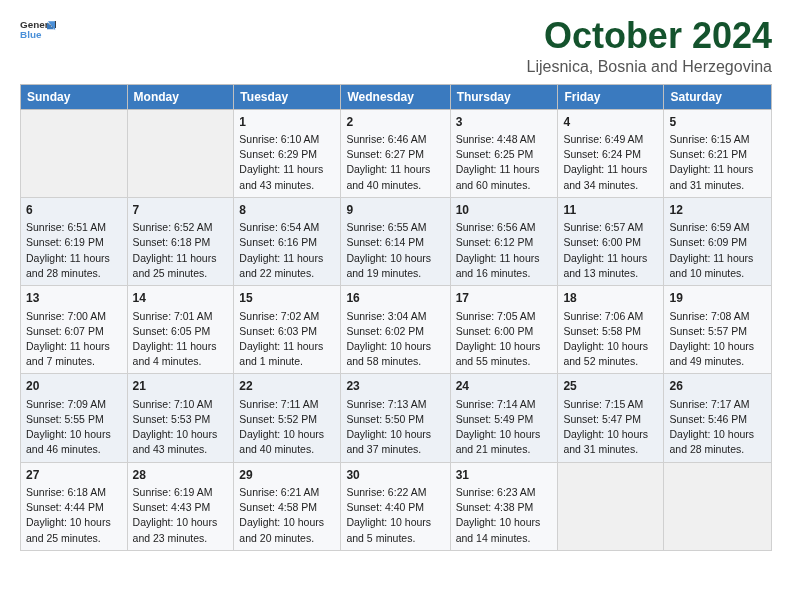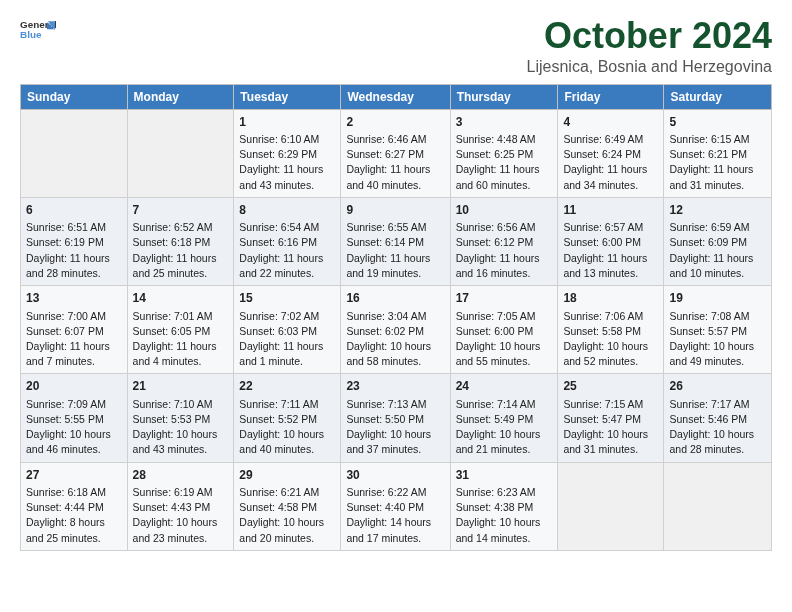--- a/index.html
+++ b/index.html
@@ -122,21 +122,21 @@
           <td><span class="day-number">1</span><span>Sunrise: 6:10 AM</span><br><span>Sunset: 6:29 PM</span><br><span>Daylight: 11 hours and 43 minutes.</span></td>
           <td><span class="day-number">2</span><span>Sunrise: 6:46 AM</span><br><span>Sunset: 6:27 PM</span><br><span>Daylight: 11 hours and 40 minutes.</span></td>
           <td><span class="day-number">3</span><span>Sunrise: 4:48 AM</span><br><span>Sunset: 6:25 PM</span><br><span>Daylight: 11 hours and 60 minutes.</span></td>
           <td><span class="day-number">4</span><span>Sunrise: 6:49 AM</span><br><span>Sunset: 6:24 PM</span><br><span>Daylight: 11 hours and 34 minutes.</span></td>
           <td><span class="day-number">5</span><span>Sunrise: 6:15 AM</span><br><span>Sunset: 6:21 PM</span><br><span>Daylight: 11 hours and 31 minutes.</span></td>
         </tr>
         <tr>
           <td><span class="day-number">6</span><span>Sunrise: 6:51 AM</span><br><span>Sunset: 6:19 PM</span><br><span>Daylight: 11 hours and 28 minutes.</span></td>
           <td><span class="day-number">7</span><span>Sunrise: 6:52 AM</span><br><span>Sunset: 6:18 PM</span><br><span>Daylight: 11 hours and 25 minutes.</span></td>
           <td><span class="day-number">8</span><span>Sunrise: 6:54 AM</span><br><span>Sunset: 6:16 PM</span><br><span>Daylight: 11 hours and 22 minutes.</span></td>
-          <td><span class="day-number">9</span><span>Sunrise: 6:55 AM</span><br><span>Sunset: 6:14 PM</span><br><span>Daylight: 11 hours and 19 minutes.</span></td>
+          <td><span class="day-number">9</span><span>Sunrise: 6:55 AM</span><br><span>Sunset: 6:14 PM</span><br><span>Daylight: 10 hours and 19 minutes.</span></td>
           <td><span class="day-number">10</span><span>Sunrise: 6:56 AM</span><br><span>Sunset: 6:12 PM</span><br><span>Daylight: 11 hours and 16 minutes.</span></td>
           <td><span class="day-number">11</span><span>Sunrise: 6:57 AM</span><br><span>Sunset: 6:00 PM</span><br><span>Daylight: 11 hours and 13 minutes.</span></td>
           <td><span class="day-number">12</span><span>Sunrise: 6:59 AM</span><br><span>Sunset: 6:09 PM</span><br><span>Daylight: 11 hours and 10 minutes.</span></td>
         </tr>
         <tr>
           <td><span class="day-number">13</span><span>Sunrise: 7:00 AM</span><br><span>Sunset: 6:07 PM</span><br><span>Daylight: 11 hours and 7 minutes.</span></td>
           <td><span class="day-number">14</span><span>Sunrise: 7:01 AM</span><br><span>Sunset: 6:05 PM</span><br><span>Daylight: 11 hours and 4 minutes.</span></td>
           <td><span class="day-number">15</span><span>Sunrise: 7:02 AM</span><br><span>Sunset: 6:03 PM</span><br><span>Daylight: 11 hours and 1 minute.</span></td>
           <td><span class="day-number">16</span><span>Sunrise: 3:04 AM</span><br><span>Sunset: 6:02 PM</span><br><span>Daylight: 10 hours and 58 minutes.</span></td>
           <td><span class="day-number">17</span><span>Sunrise: 7:05 AM</span><br><span>Sunset: 6:00 PM</span><br><span>Daylight: 10 hours and 55 minutes.</span></td>
@@ -146,23 +146,23 @@
         <tr>
           <td><span class="day-number">20</span><span>Sunrise: 7:09 AM</span><br><span>Sunset: 5:55 PM</span><br><span>Daylight: 10 hours and 46 minutes.</span></td>
           <td><span class="day-number">21</span><span>Sunrise: 7:10 AM</span><br><span>Sunset: 5:53 PM</span><br><span>Daylight: 10 hours and 43 minutes.</span></td>
           <td><span class="day-number">22</span><span>Sunrise: 7:11 AM</span><br><span>Sunset: 5:52 PM</span><br><span>Daylight: 10 hours and 40 minutes.</span></td>
           <td><span class="day-number">23</span><span>Sunrise: 7:13 AM</span><br><span>Sunset: 5:50 PM</span><br><span>Daylight: 10 hours and 37 minutes.</span></td>
           <td><span class="day-number">24</span><span>Sunrise: 7:14 AM</span><br><span>Sunset: 5:49 PM</span><br><span>Daylight: 10 hours and 21 minutes.</span></td>
           <td><span class="day-number">25</span><span>Sunrise: 7:15 AM</span><br><span>Sunset: 5:47 PM</span><br><span>Daylight: 10 hours and 31 minutes.</span></td>
           <td><span class="day-number">26</span><span>Sunrise: 7:17 AM</span><br><span>Sunset: 5:46 PM</span><br><span>Daylight: 10 hours and 28 minutes.</span></td>
         </tr>
         <tr>
-          <td><span class="day-number">27</span><span>Sunrise: 6:18 AM</span><br><span>Sunset: 4:44 PM</span><br><span>Daylight: 8 hours and 25 minutes.</span></td>
+          <td><span class="day-number">27</span><span>Sunrise: 6:18 AM</span><br><span>Sunset: 4:44 PM</span><br><span>Daylight: 10 hours and 25 minutes.</span></td>
           <td><span class="day-number">28</span><span>Sunrise: 6:19 AM</span><br><span>Sunset: 4:43 PM</span><br><span>Daylight: 10 hours and 23 minutes.</span></td>
           <td><span class="day-number">29</span><span>Sunrise: 6:21 AM</span><br><span>Sunset: 4:58 PM</span><br><span>Daylight: 10 hours and 20 minutes.</span></td>
-          <td><span class="day-number">30</span><span>Sunrise: 6:22 AM</span><br><span>Sunset: 4:40 PM</span><br><span>Daylight: 14 hours and 17 minutes.</span></td>
+          <td><span class="day-number">30</span><span>Sunrise: 6:22 AM</span><br><span>Sunset: 4:40 PM</span><br><span>Daylight: 10 hours and 5 minutes.</span></td>
           <td><span class="day-number">31</span><span>Sunrise: 6:23 AM</span><br><span>Sunset: 4:38 PM</span><br><span>Daylight: 10 hours and 14 minutes.</span></td>
           <td class="empty"></td>
           <td class="empty"></td>
         </tr>
       </tbody>
   </table>
 </div>
 
 </body></html>

